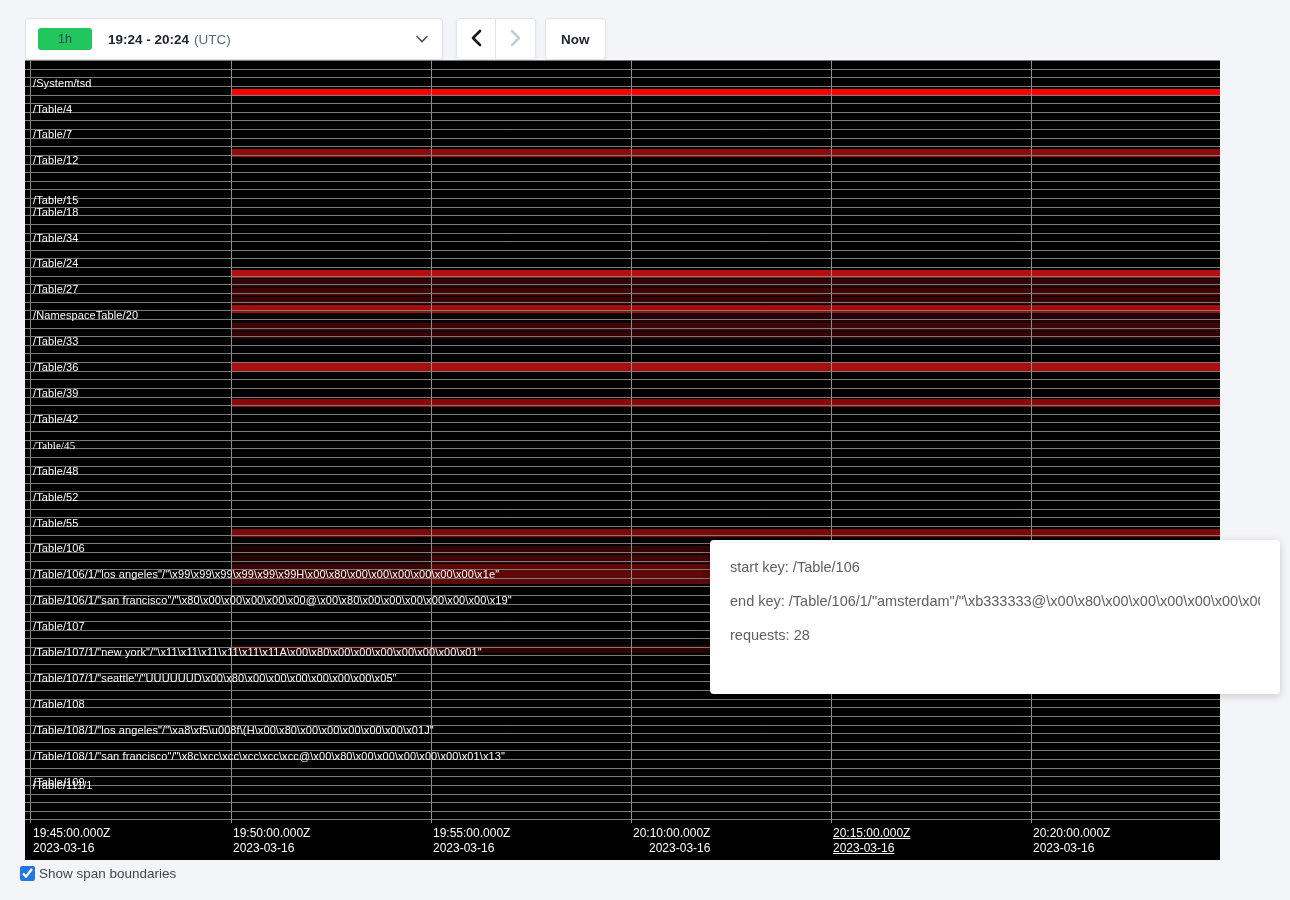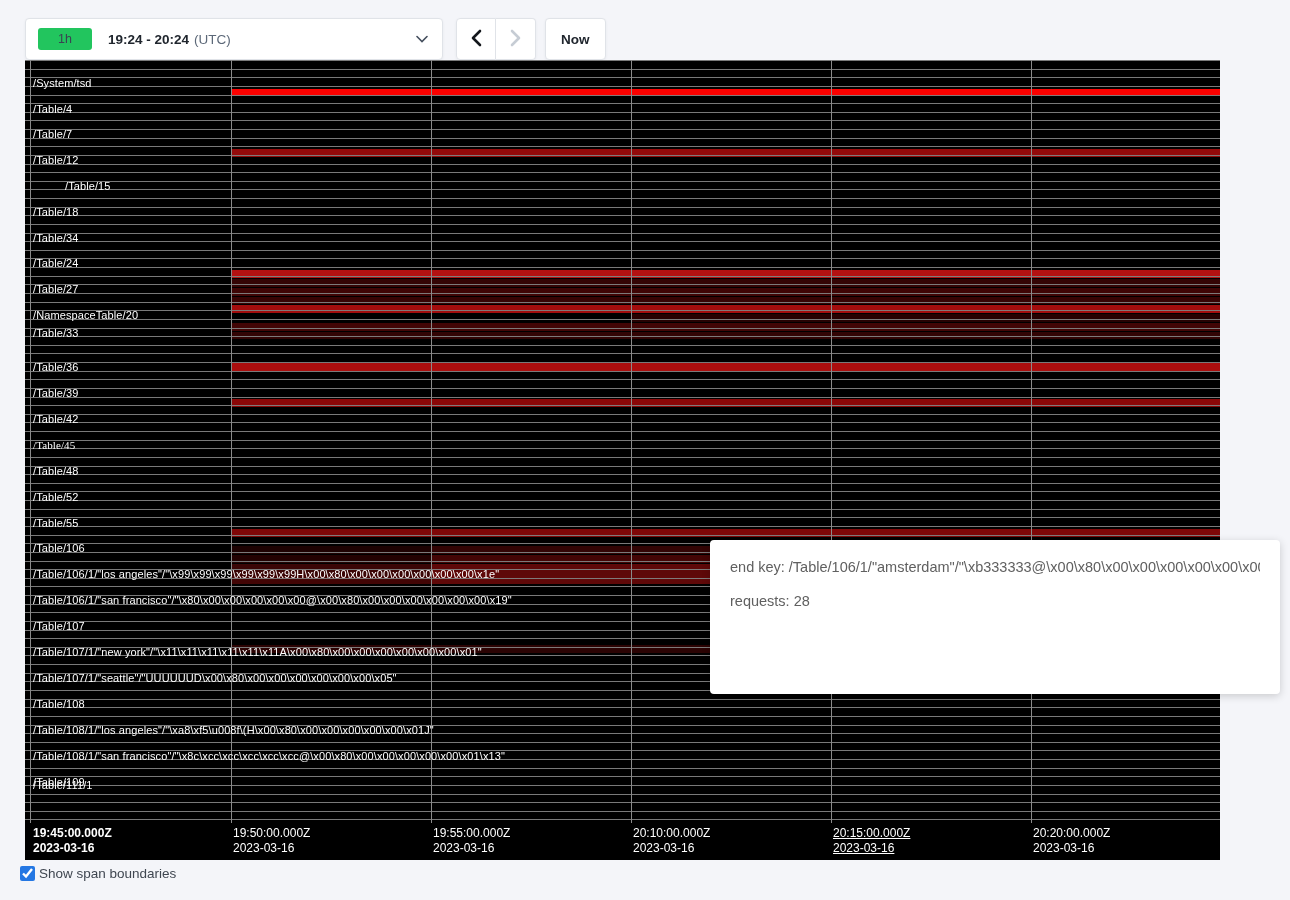--- a/index.html
+++ b/index.html
@@ -135,72 +135,73 @@
     <div class="vline" style="left: 5px;"></div>
     <div class="vline" style="left: 206px;"></div>
     <div class="vline" style="left: 406px;"></div>
     <div class="vline" style="left: 606px;"></div>
     <div class="vline" style="left: 806px;"></div>
     <div class="vline" style="left: 1006px;"></div>
     <div class="rowlabel" style="top: 23px;">/System/tsd</div>
     <div class="rowlabel" style="top: 48.5px; text-align: center;">/Table/4</div>
     <div class="rowlabel" style="top: 74px;">/Table/7</div>
     <div class="rowlabel" style="top: 100px;">/Table/12</div>
-    <div class="rowlabel" style="top: 126px; margin-left: 32px;">/Table/15</div>
+    <div class="rowlabel" style="top: 140px;">/Table/15</div>
     <div class="rowlabel" style="top: 151.5px;">/Table/18</div>
     <div class="rowlabel" style="top: 177.5px;">/Table/34</div>
     <div class="rowlabel" style="top: 203px;">/Table/24</div>
     <div class="rowlabel" style="top: 229px;">/Table/27</div>
     <div class="rowlabel" style="top: 255px;">/NamespaceTable/20</div>
-    <div class="rowlabel" style="top: 273px; text-align: center;">/Table/33</div>
+    <div class="rowlabel" style="top: 281px; text-align: center;">/Table/33</div>
     <div class="rowlabel" style="top: 307px;">/Table/36</div>
     <div class="rowlabel" style="top: 333px;">/Table/39</div>
     <div class="rowlabel" style="top: 359px;">/Table/42</div>
     <div class="rowlabel" style="top: 384.5px; font-family: Liberation Serif, serif;">/Table/45</div>
     <div class="rowlabel" style="top: 410.5px;">/Table/48</div>
     <div class="rowlabel" style="top: 436.5px;">/Table/52</div>
     <div class="rowlabel" style="top: 462.5px;">/Table/55</div>
     <div class="rowlabel" style="top: 488px;">/Table/106</div>
     <div class="rowlabel" style="top: 514px;">/Table/106/1/"los angeles"/"\x99\x99\x99\x99\x99\x99H\x00\x80\x00\x00\x00\x00\x00\x00\x1e"</div>
     <div class="rowlabel" style="top: 540px;">/Table/106/1/"san francisco"/"\x80\x00\x00\x00\x00\x00@\x00\x80\x00\x00\x00\x00\x00\x00\x19"</div>
     <div class="rowlabel" style="top: 566px;">/Table/107</div>
     <div class="rowlabel" style="top: 592px;">/Table/107/1/"new york"/"\x11\x11\x11\x11\x11\x11A\x00\x80\x00\x00\x00\x00\x00\x00\x01"</div>
     <div class="rowlabel" style="top: 618px;">/Table/107/1/"seattle"/"UUUUUUD\x00\x80\x00\x00\x00\x00\x00\x00\x05"</div>
     <div class="rowlabel" style="top: 644px;">/Table/108</div>
     <div class="rowlabel" style="top: 670px;">/Table/108/1/"los angeles"/"\xa8\xf5\u008f\(H\x00\x80\x00\x00\x00\x00\x00\x01J"</div>
     <div class="rowlabel" style="top: 696px;">/Table/108/1/"san francisco"/"\x8c\xcc\xcc\xcc\xcc\xcc@\x00\x80\x00\x00\x00\x00\x00\x01\x13"</div>
     <div class="rowlabel" style="top: 721.5px;">/Table/109</div>
     <div class="rowlabel" style="top: 725px;">/Table/111/1</div>
-    <div class="xtick" style="left: 8px; font-weight: bold;">
+    <div class="xtick" style="left: 8px;">
       <div>19:45:00.000Z</div>
       <div>2023-03-16</div>
     </div>
     <div class="xtick" style="left: 208px;">
       <div>19:50:00.000Z</div>
       <div>2023-03-16</div>
     </div>
     <div class="xtick" style="left: 408px;">
       <div>19:55:00.000Z</div>
       <div>2023-03-16</div>
     </div>
-    <div class="xtick" style="left: 608px;">
+    <div class="xtick" style="left: 608px; text-align: right;">
       <div>20:10:00.000Z</div>
       <div>2023-03-16</div>
     </div>
     <div class="xtick" style="left: 808px; text-decoration: underline;">
       <div>20:15:00.000Z</div>
       <div>2023-03-16</div>
     </div>
     <div class="xtick" style="left: 1008px;">
       <div>20:20:00.000Z</div>
       <div>2023-03-16</div>
     </div>
   </div>
 
 <div class="tooltip">
+    <div class="tline">start key: /Table/106</div>
     <div class="tline">end key: /Table/106/1/"amsterdam"/"\xb333333@\x00\x80\x00\x00\x00\x00\x00\x00#"</div>
     <div class="tline">requests: 28</div>
   </div>
 
 <div class="footer">
   <input type="checkbox" checked="" style="">
   <span class="checkbox-label">Show span boundaries</span>
 </div>
 
 </body></html>

